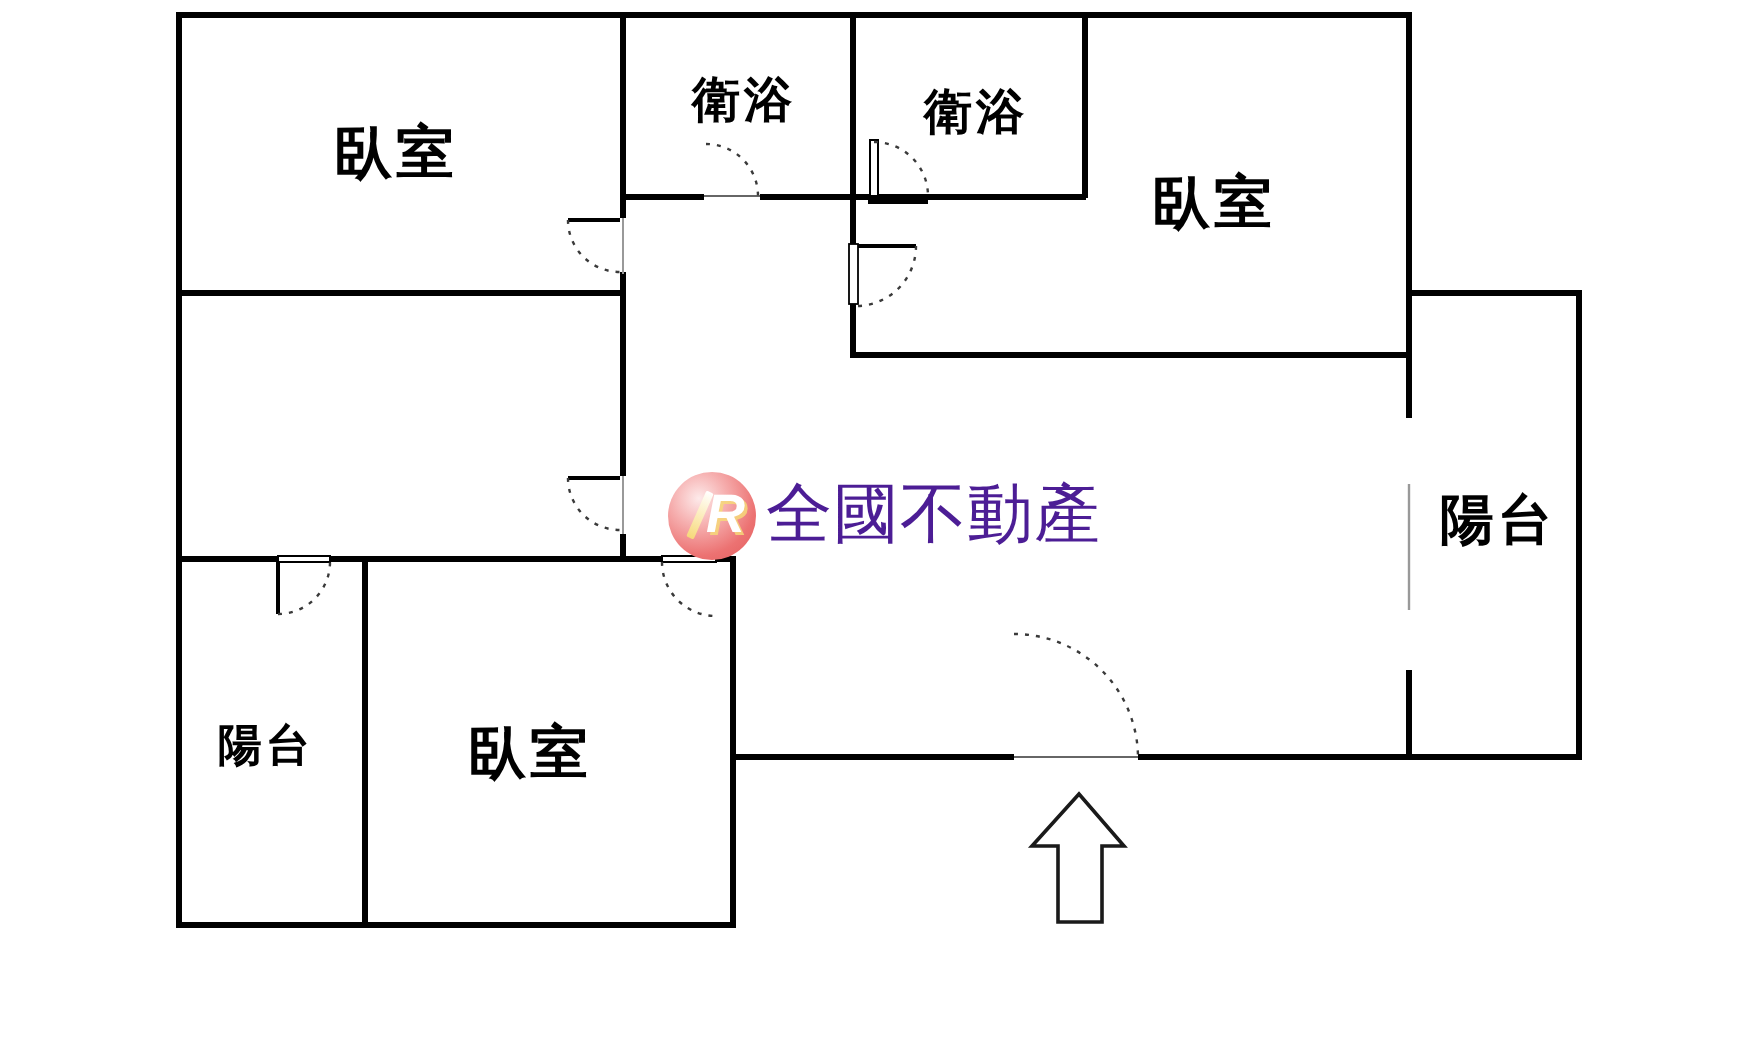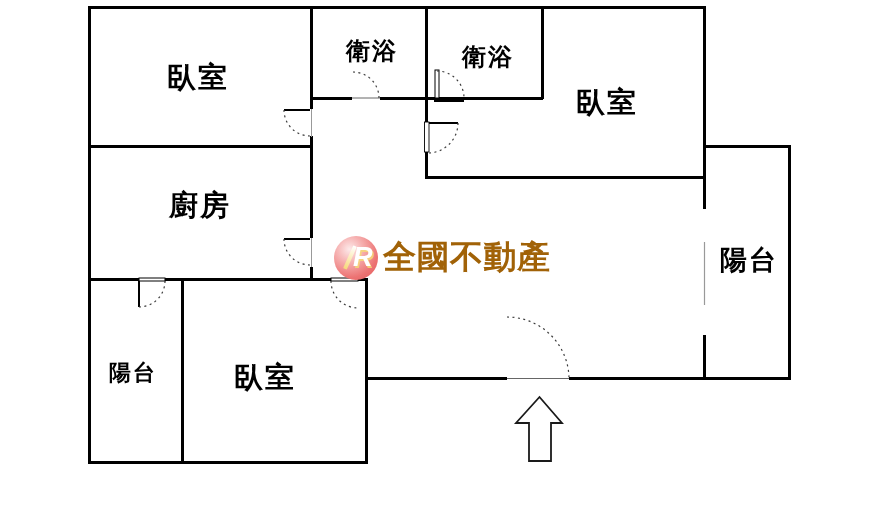--- a/index.html
+++ b/index.html
@@ -40,21 +40,21 @@
     transform: rotate(24deg);
     border-radius: 1px;
   }
   .logo-monogram {
     position: absolute; left: 19px; top: 6px;
     font-size: 27px; font-style: italic; font-weight: 900; color: #ffffff;
     text-shadow: 1.5px 1.5px 0 rgba(246,216,121,0.85);
   }
   .logo-zh {
     position: absolute; left: 50px; top: 0px;
-    font-size: 33px; font-weight: 700; color: #a16207; letter-spacing: 0.5px;
+    font-size: 33px; font-weight: 400; color: #4c1d95; letter-spacing: 0.5px;
     white-space: nowrap;
   }
   .logo-en {
     position: absolute; left: 51px; top: 34px;
     font-size: 11px; font-weight: 700; color: #f3adad; letter-spacing: 3.4px;
     white-space: nowrap;
   }
 </style>
 </head>
 <body>
@@ -129,21 +129,20 @@
   </svg>
 
   <div class="room-label fs29" style="left:138px; top:62px;">臥室</div>
 
   <div class="room-label fs24" style="left:312px; top:38px;">衛浴</div>
 
   <div class="room-label fs24" style="left:428px; top:44px;">衛浴</div>
 
   <div class="room-label fs29" style="left:547px; top:87px;">臥室</div>
 
-  <div class="room-label fs29" style="left:140px; top:190px;">廚房</div>
 
   <div class="room-label fs27" style="left:689px; top:246px;">陽台</div>
 
   <div class="room-label fs22" style="left:73px; top:361px;">陽台</div>
 
   <div class="room-label fs29" style="left:205px; top:362px;">臥室</div>
 
   <div class="logo">
     <div class="logo-badge">
       <div class="logo-slash"></div>

